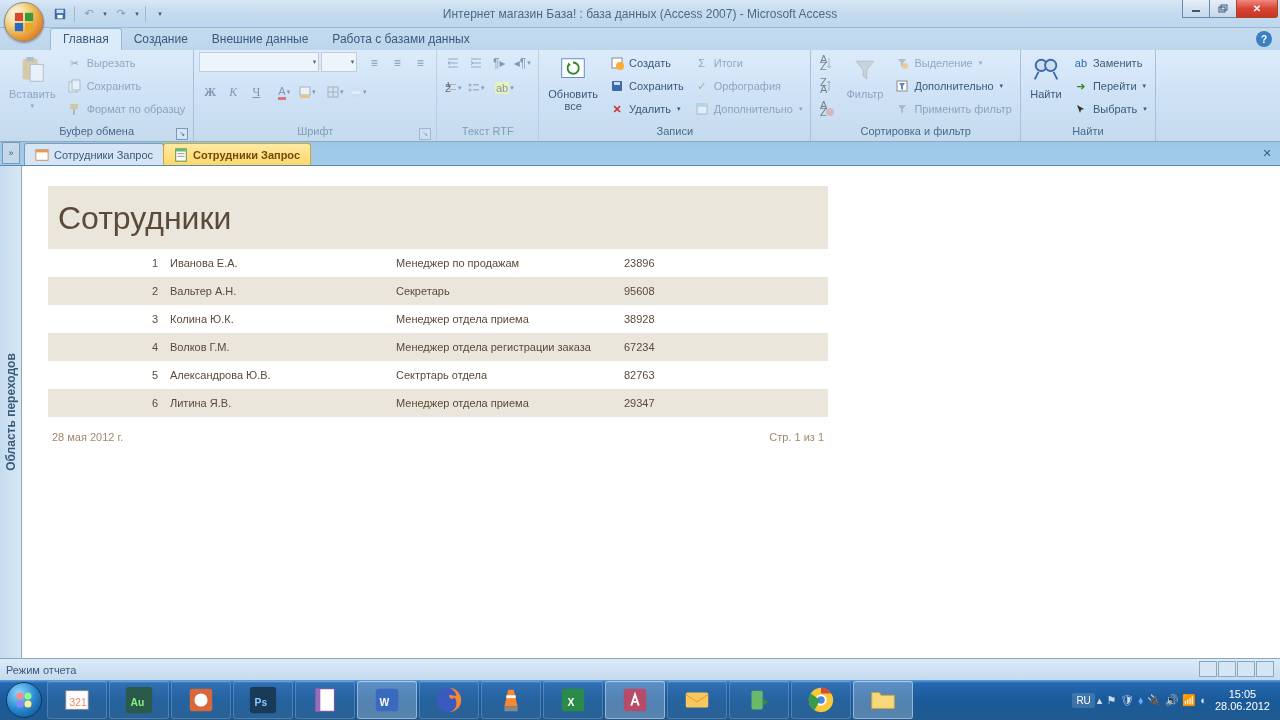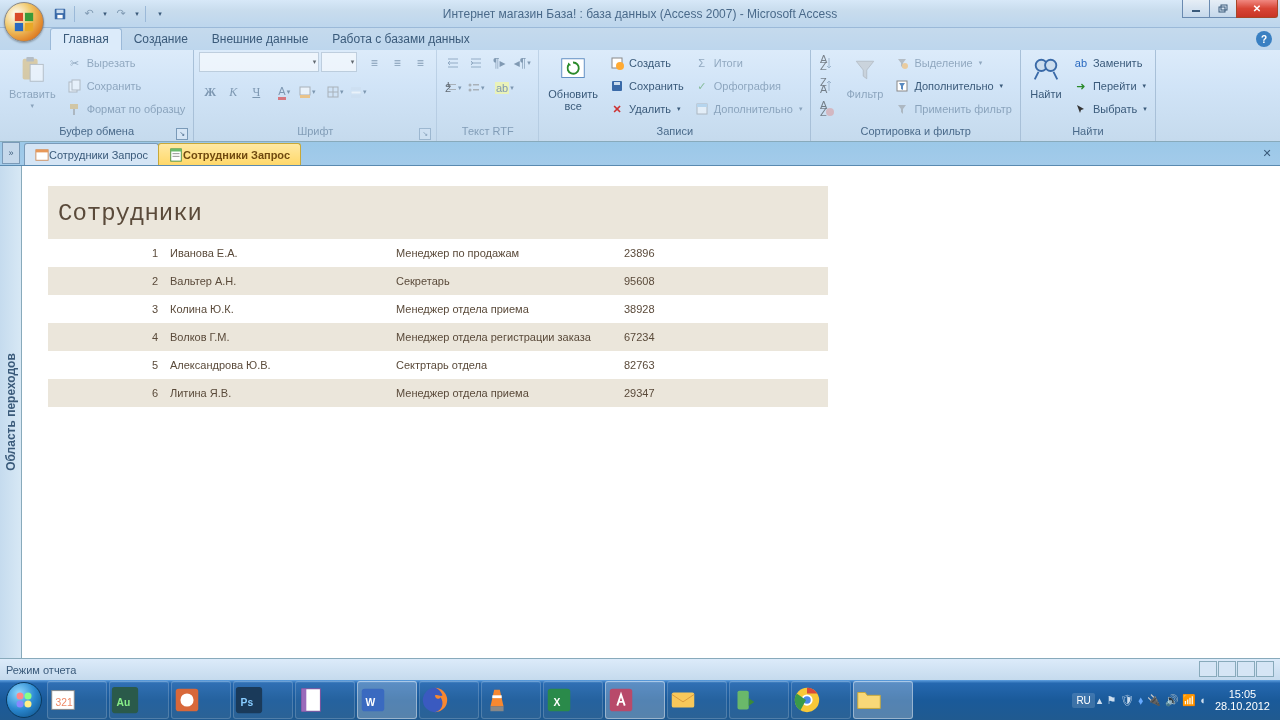--- a/index.html
+++ b/index.html
@@ -37,46 +37,46 @@
 .font-combo{width:120px;height:20px;border:1px solid #a8b8c8;background:#fff;display:flex;align-items:center;justify-content:flex-end;padding:0 2px;}
 .size-combo{width:36px;height:20px;border:1px solid #a8b8c8;background:#fff;display:flex;align-items:center;justify-content:flex-end;padding:0 2px;}
 .btn-row{display:flex;gap:1px;}
 .tbtn{width:22px;height:22px;border:1px solid transparent;display:flex;align-items:center;justify-content:center;color:#3a5a7a;font-size:12px;}
 .tbtn.bold{font-weight:bold;font-family:"Times New Roman";}
 .tbtn.italic{font-style:italic;font-family:"Times New Roman";}
 .tbtn.underline{text-decoration:underline;font-family:"Times New Roman";}
 .drop-arr::after{content:"▾";font-size:7px;margin-left:1px;}
 .tab-strip{height:24px;background:linear-gradient(to bottom,#9bc8e8,#a3cbea);display:flex;align-items:flex-end;border-bottom:1px solid #5a8ab0;padding-left:2px;position:relative;}
 .nav-toggle{width:18px;height:22px;border:1px solid #7a9ab8;background:#c5d8eb;display:flex;align-items:center;justify-content:center;margin-right:4px;margin-bottom:1px;font-size:9px;color:#3a5a7a;}
-.doc-tab{height:22px;padding:0 10px;display:flex;align-items:center;border:1px solid #7a9ab8;border-bottom:none;background:#d5e5f5;border-radius:3px 3px 0 0;margin-right:-1px;font-size:11px;color:#3a5a7a;}
+.doc-tab{height:22px;padding:0 10px;display:flex;align-items:center;gap:5px;border:1px solid #7a9ab8;border-bottom:none;background:#d5e5f5;border-radius:3px 3px 0 0;margin-right:-1px;font-size:11px;color:#3a5a7a;}
 .doc-tab.active{background:linear-gradient(to bottom,#ffe9a3,#ffd86a);border-color:#c8a838;color:#704a10;font-weight:bold;}
 .doc-tab .dicon{width:14px;height:14px;}
 .tab-x{position:absolute;right:6px;top:4px;width:14px;height:14px;color:#3a5a7a;font-size:11px;display:flex;align-items:center;justify-content:center;}
 .main-area{flex:1;display:flex;background:#fff;}
 .nav-pane{width:22px;background:linear-gradient(to right,#c5dbee,#d7e8f5);border-right:1px solid #8ab;display:flex;align-items:center;justify-content:center;}
 .nav-pane-text{transform:rotate(-90deg);white-space:nowrap;color:#3a5a7a;font-size:12px;font-weight:bold;}
 .report-surface{flex:1;background:#fff;overflow:auto;padding:20px 0 0 26px;}
 .report{width:780px;}
 .rpt-header{background:#ebe6db;padding:14px 10px 12px;}
-.rpt-title{font-size:24px;color:#5a4a3a;font-family:Liberation Mono, monospace;}
+.rpt-title{font-size:32px;color:#5a4a3a;font-family:Liberation Sans, sans-serif;}
 .rpt-colhdr{background:#ebe6db;display:flex;padding:6px 0 10px;margin-top:18px;}
 .rpt-row{display:flex;height:28px;align-items:center;}
 .rpt-row.alt{background:#ebe6db;}
 .c1{width:120px;text-align:right;padding-right:10px;color:#5a4a3a;}
 .c2{width:228px;padding-left:2px;color:#5a4a3a;}
 .c3{width:228px;color:#5a4a3a;}
 .c4{width:200px;color:#5a4a3a;}
 .rpt-footer{display:flex;justify-content:space-between;padding:14px 4px 0;color:#a08868;font-size:10px;}
 .status-bar{height:22px;background:linear-gradient(to bottom,#dcebfa,#c5daed);border-top:1px solid #8ab;display:flex;align-items:center;padding:0 6px;color:#3a5a7a;position:relative;}
 .view-btns{position:absolute;right:6px;top:2px;display:flex;gap:1px;}
 .vbtn{width:18px;height:16px;border:1px solid #8ab;background:#d5e5f5;}
 .taskbar{height:40px;background:linear-gradient(to bottom,#60a0e0 0%,#2568b0 8%,#1a5a9a 50%,#205a90);display:flex;align-items:center;padding:0 2px;position:relative;}
 .start-orb{width:44px;height:40px;display:flex;align-items:center;justify-content:center;}
 .start-orb .orb{width:36px;height:36px;border-radius:50%;background:radial-gradient(circle at 35% 30%,#8fd9ff,#2a88d0 50%,#0a4a80);border:1px solid #0a3a60;display:flex;align-items:center;justify-content:center;}
-.task-btn{width:60px;height:38px;border:1px solid rgba(255,255,255,.18);border-radius:3px;margin:0 1px;display:flex;align-items:center;background:rgba(255,255,255,.05);}
+.task-btn{width:60px;height:38px;border:1px solid rgba(255,255,255,.18);border-radius:3px;margin:0 1px;display:flex;align-items:center;justify-content:center;background:rgba(255,255,255,.05);}
 .task-btn.active{background:rgba(255,255,255,.25);border-color:rgba(255,255,255,.4);}
 .task-btn .ticon{width:30px;height:30px;}
 .tray{position:absolute;right:0;top:0;height:100%;display:flex;align-items:center;gap:2px;padding-right:4px;}
 .tray-lang{background:rgba(255,255,255,.15);padding:2px 4px;color:#fff;font-size:10px;border-radius:2px;}
 .tray-icons{display:flex;align-items:center;gap:4px;color:#cde;font-size:11px;}
 .tray-clock{color:#fff;text-align:center;line-height:1.1;padding:0 6px;font-size:11px;}
 </style>
 </head>
 <body>
 
@@ -496,20 +496,24 @@
             <div class="c3">Сектртарь отдела</div>
             <div class="c4">82763</div>
           </div>
           <div class="rpt-row alt">
             <div class="c1">6</div>
             <div class="c2">Литина Я.В.</div>
             <div class="c3">Менеджер отдела приема</div>
             <div class="c4">29347</div>
           </div>
         </div>
+      <div class="rpt-footer">
+        <span>28 мая 2012 г.</span>
+        <span>Стр. 1 из 1</span>
+      </div>
     </div>
   </div>
 </div>
 
 <div class="status-bar">
   <span>Режим отчета</span>
   <div class="view-btns">
     <div class="vbtn"></div>
     <div class="vbtn"></div>
     <div class="vbtn"></div>
@@ -622,16 +626,16 @@
       <span>⚑</span>
       <span>🛡</span>
       <span style="color:#6af">⬧</span>
       <span>🔌</span>
       <span>🔊</span>
       <span>📶</span>
       <span>◐</span>
     </div>
     <div class="tray-clock">
       <div>15:05</div>
-      <div>28.10.2012</div>
+      <div>28.06.2012</div>
     </div>
   </div>
 </div>
 
 </body></html>

